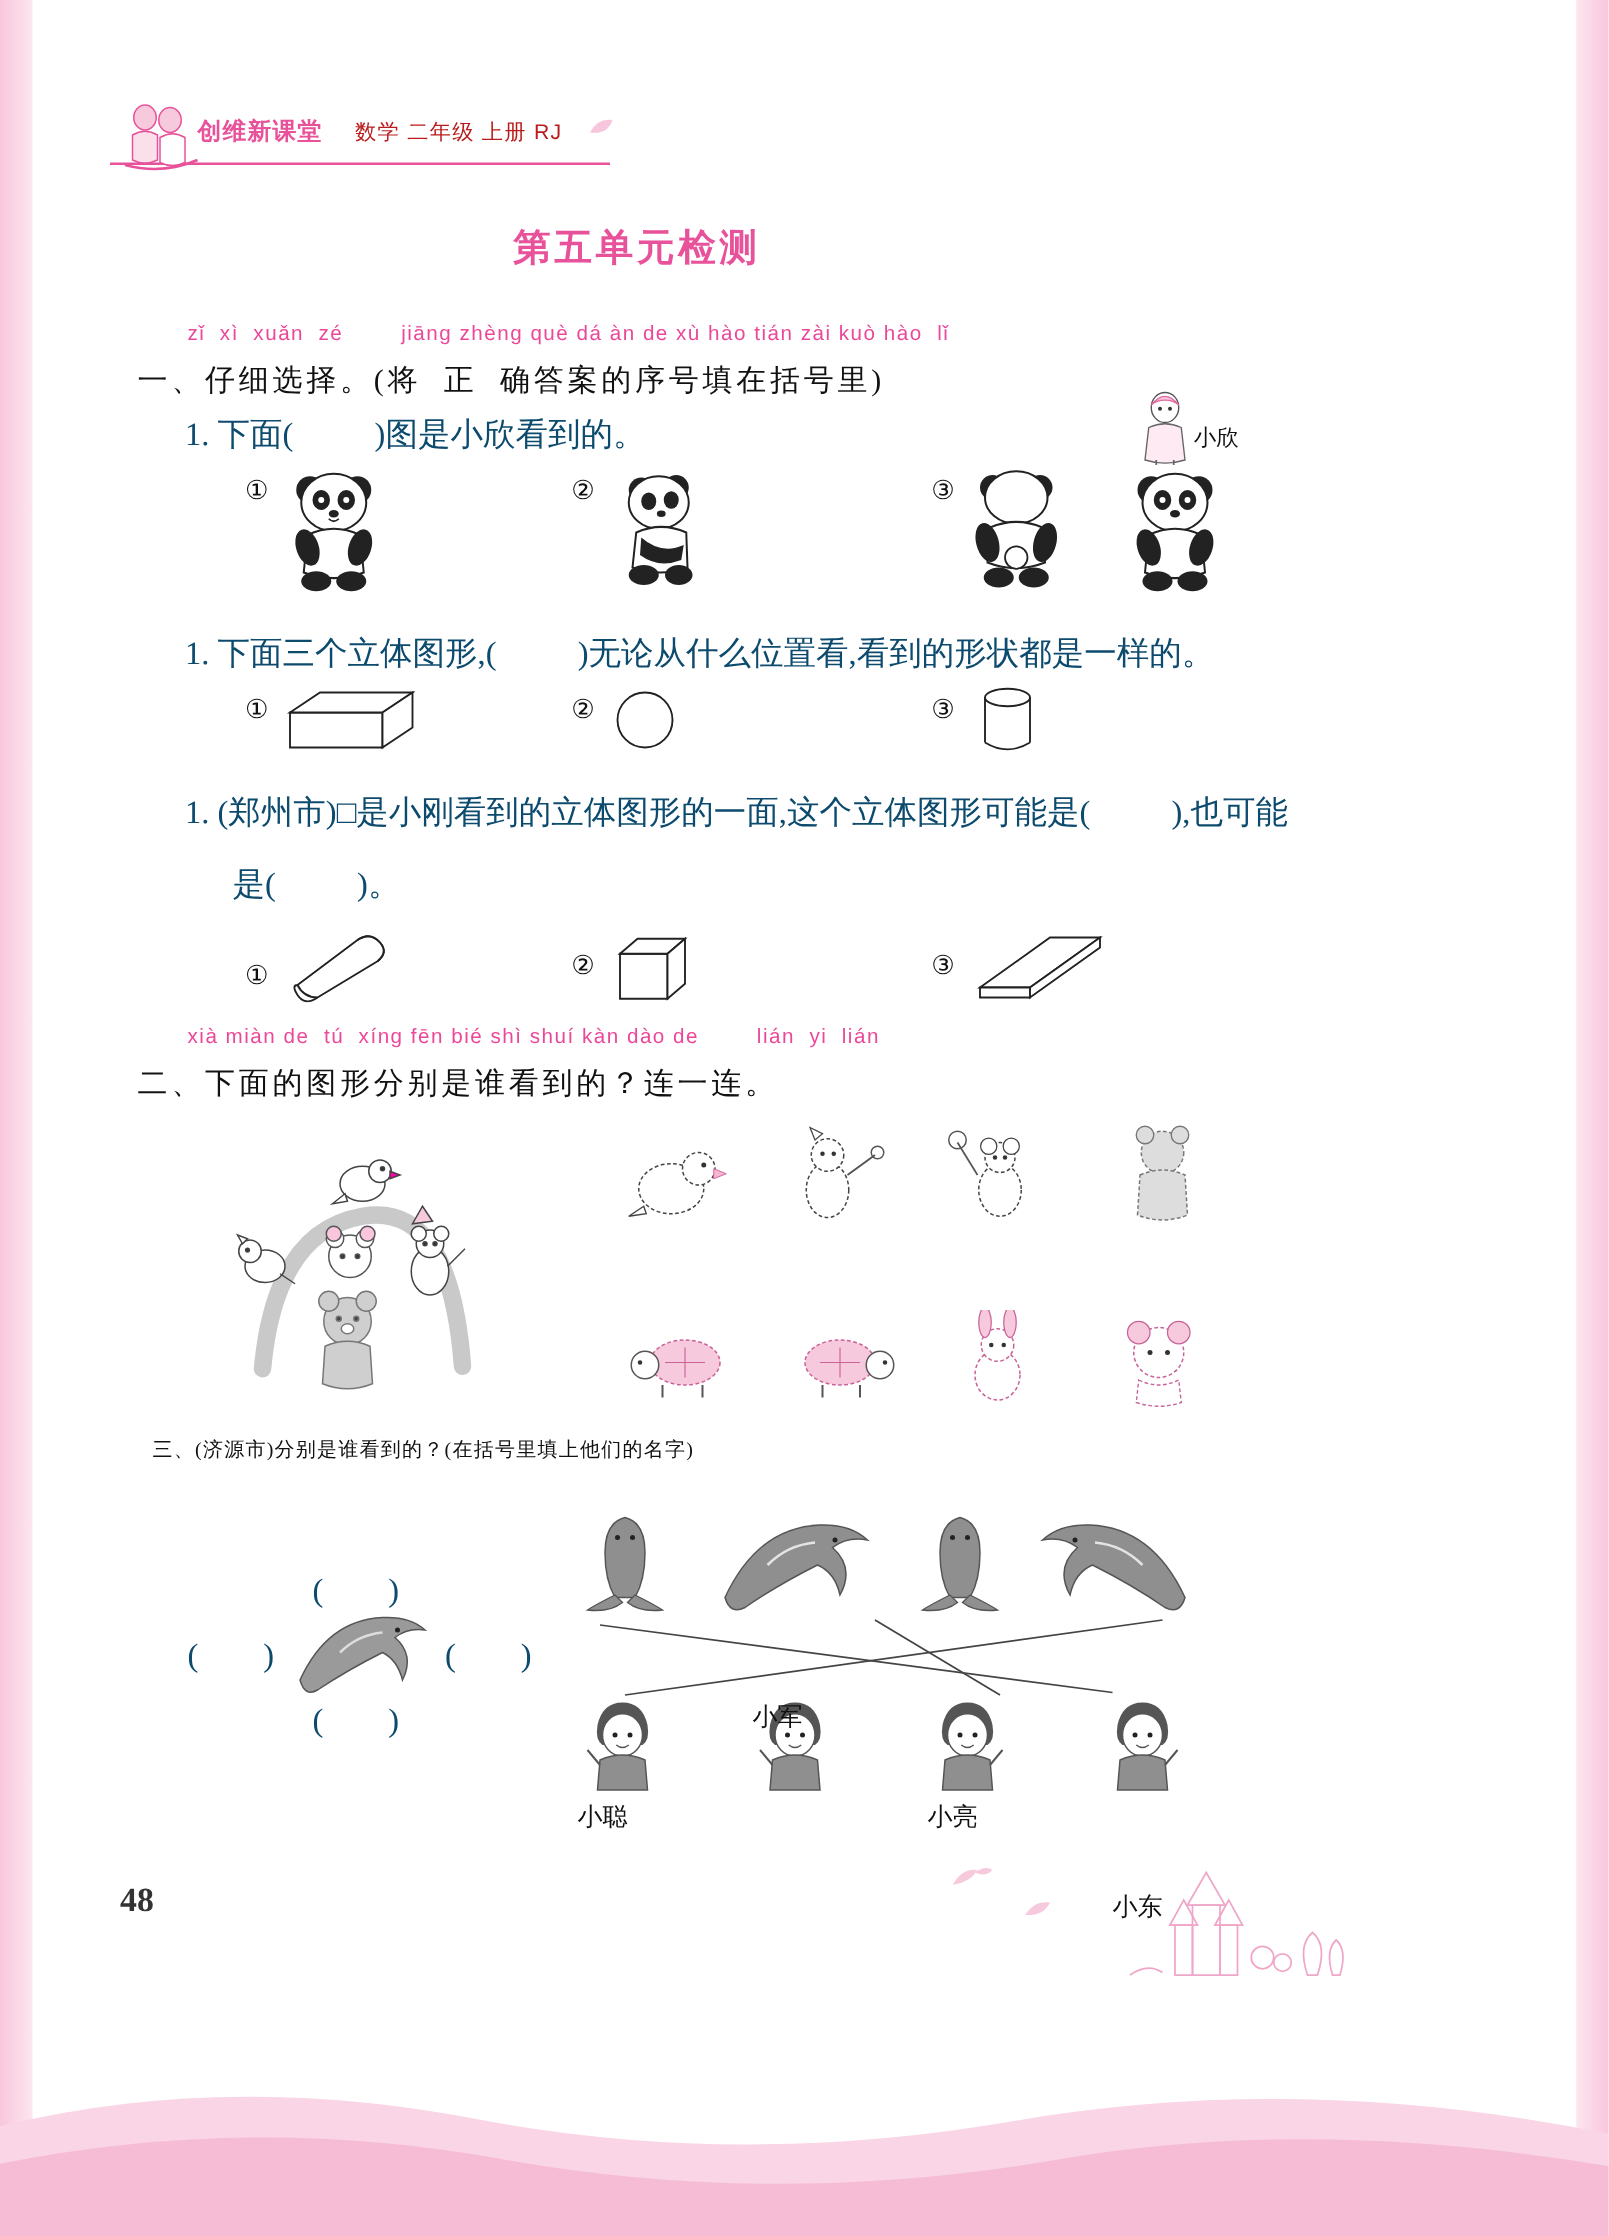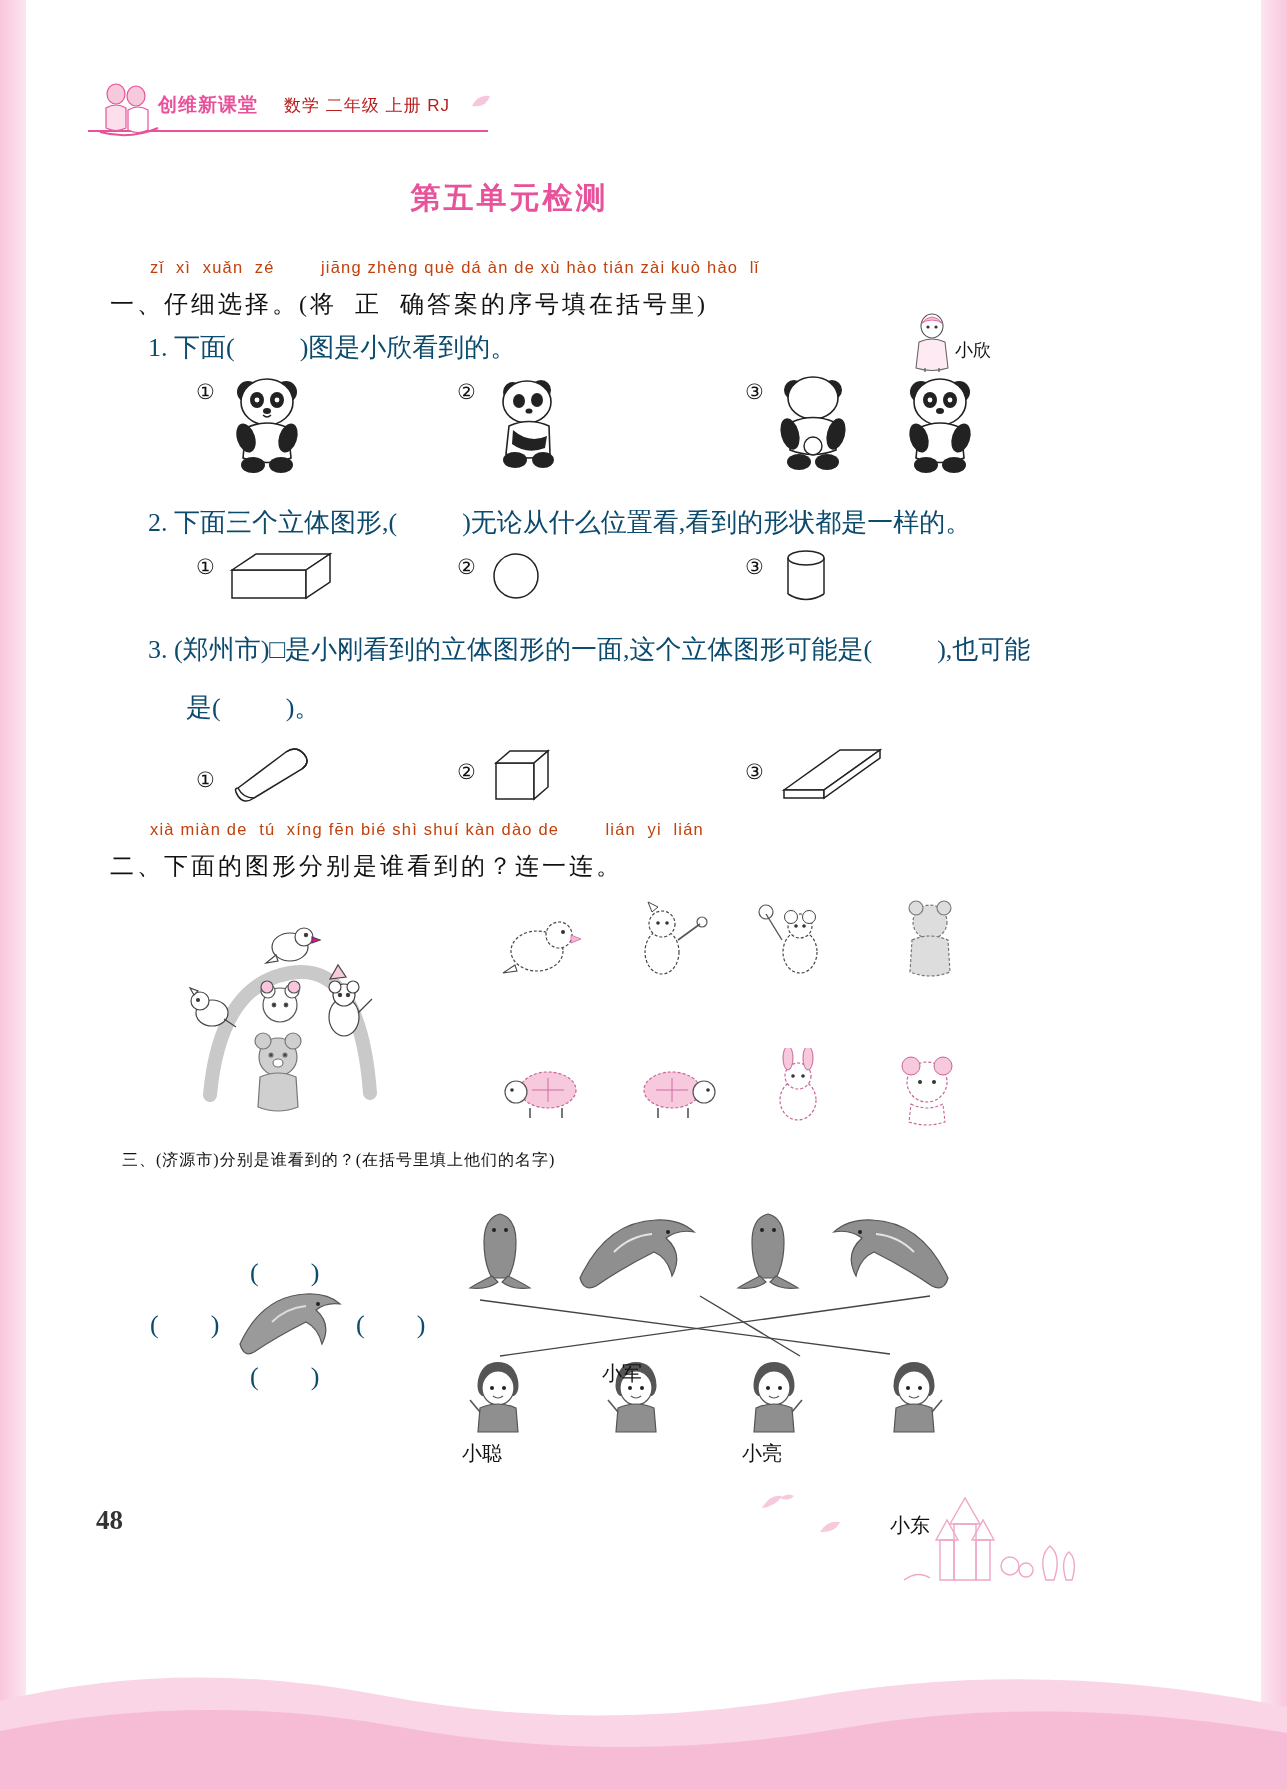--- a/index.html
+++ b/index.html
@@ -87,21 +87,21 @@
     color: #e8529a;
     letter-spacing: 3px;
   }
 
   .content { position: absolute; left: 0; top: 0; width: 1287px; height: 1789px; }
 
   .pinyin {
     position: absolute;
     font-family: "Liberation Sans", sans-serif;
     font-size: 16.5px;
-    color: #c2410c;
+    color: #ec4899;
     letter-spacing: 1.2px;
     white-space: pre;
   }
   .sec-head {
     position: absolute;
     font-size: 24px;
     letter-spacing: 3px;
     color: #111;
     white-space: pre;
   }
@@ -245,21 +245,21 @@
           <circle cx="55" cy="30" r="2.4" fill="#fff"></circle>
         <ellipse cx="45" cy="41" rx="4" ry="3" fill="#222"></ellipse>
         <path d="M24 58 q21 -10 42 0 l3 30 q-24 9 -48 0 z" fill="#fff" stroke="#222" stroke-width="1.6"></path>
         <ellipse cx="24" cy="68" rx="9" ry="15" fill="#222" transform="rotate(-18 24 68)"></ellipse>
         <ellipse cx="66" cy="68" rx="9" ry="15" fill="#222" transform="rotate(18 66 68)"></ellipse>
         <ellipse cx="31" cy="95" rx="12" ry="8" fill="#222"></ellipse>
           <ellipse cx="59" cy="95" rx="12" ry="8" fill="#222"></ellipse>
       </svg>
     </div>
 
-    <div class="qline" style="left:148px; top:505px;">2. 下面三个立体图形,(          )无论从什么位置看,看到的形状都是一样的。</div>
+    <div class="qline" style="left:148px; top:505px;">1. 下面三个立体图形,(          )无论从什么位置看,看到的形状都是一样的。</div>
     <div class="opt-num" style="left:196px; top:555px;">①</div>
     <div class="abs" style="left:228px; top:548px;">
       <svg width="108" height="58" viewBox="0 0 108 58">
         <path d="M4 22 L78 22 L78 50 L4 50 Z" fill="#fff" stroke="#222" stroke-width="1.5"></path>
         <path d="M4 22 L28 6 L102 6 L78 22 Z" fill="#fff" stroke="#222" stroke-width="1.5"></path>
         <path d="M78 22 L102 6 L102 34 L78 50 Z" fill="#fff" stroke="#222" stroke-width="1.5"></path>
       </svg>
     </div>
     <div class="opt-num" style="left:457px; top:555px;">②</div>
     <div class="abs" style="left:490px; top:550px;">
@@ -270,21 +270,21 @@
     <div class="opt-num" style="left:745px; top:555px;">③</div>
     <div class="abs" style="left:778px; top:546px;">
       <svg width="62" height="64" viewBox="0 0 62 64">
         <ellipse cx="28" cy="12" rx="18" ry="7" fill="#fff" stroke="#222" stroke-width="1.5"></ellipse>
         <path d="M10 12 L10 48" stroke="#222" stroke-width="1.5" fill="none"></path>
         <path d="M46 12 L46 48" stroke="#222" stroke-width="1.5" fill="none"></path>
         <path d="M10 48 q18 11 36 0" fill="#fff" stroke="#222" stroke-width="1.5"></path>
       </svg>
     </div>
 
-    <div class="qline" style="left:148px; top:632px;">3. (郑州市)□是小刚看到的立体图形的一面,这个立体图形可能是(          ),也可能</div>
+    <div class="qline" style="left:148px; top:632px;">1. (郑州市)□是小刚看到的立体图形的一面,这个立体图形可能是(          ),也可能</div>
     <div class="qline" style="left:186px; top:690px;">是(          )。</div>
 
     <div class="opt-num" style="left:196px; top:768px;">①</div>
     <div class="abs" style="left:228px; top:740px;">
       <svg width="100" height="62" viewBox="0 0 100 62">
         <path d="M10 48 L58 12 q10 -7 18 2 q7 8 -2 15 L26 58 q-10 7 -16 -2 q-5 -8 0 -8 z" fill="#fff" stroke="#222" stroke-width="1.5"></path>
         <path d="M58 12 q10 -7 18 2 q7 8 -2 15" fill="none" stroke="#222" stroke-width="1.5"></path>
         <path d="M10 48 q5 10 16 10" fill="none" stroke="#222" stroke-width="1.5"></path>
       </svg>
     </div>

